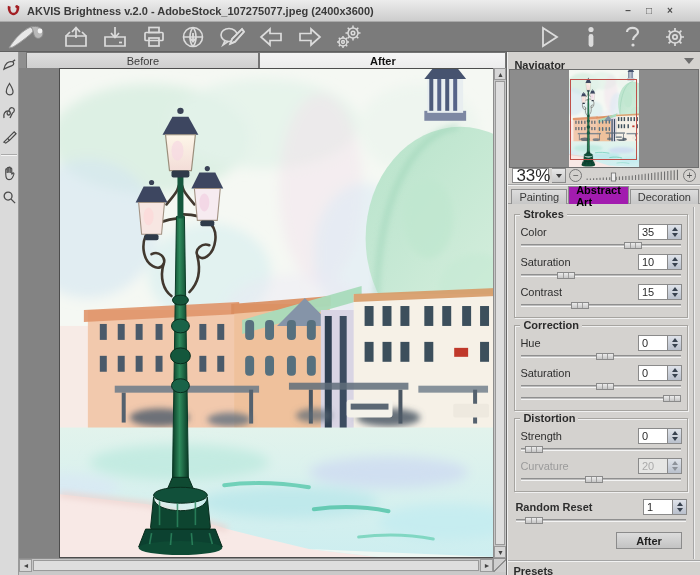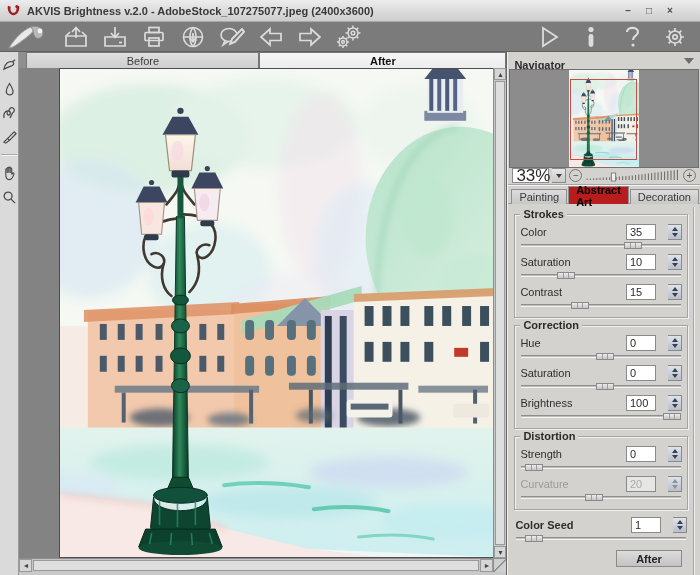--- a/index.html
+++ b/index.html
@@ -65,31 +65,31 @@
   .zoom-drop { width:14px; height:15px; background:linear-gradient(#e7e7e7,#c9c9c9); border:1px solid #8a8a8a; border-left:none; display:flex; align-items:center; justify-content:center; }
   .zoom-drop i { width:0; height:0; border-left:3px solid transparent; border-right:3px solid transparent; border-top:4px solid #3f3f3f; }
   .zbtn { width:13px; height:13px; border:1px solid #777; border-radius:50%; color:#555; display:flex; align-items:center; justify-content:center; font-size:10px; line-height:10px; background:transparent; }
   .zoom-ruler { flex:1; height:14px; }
   .rp-divider { border-top:1px solid #a5a5a5; border-bottom:1px solid #f2f2f2; margin:1px 0 0 0; }
 
   
   .ptabs { height:18px; display:flex; align-items:flex-end; padding-left:3px; position:relative; }
   .ptabs:after { content:""; position:absolute; left:0; right:0; bottom:0; border-bottom:1px solid #9c9c9c; }
   .ptab { height:15px; padding:0 7px; display:flex; align-items:center; background:linear-gradient(#dcdcdc,#c7c7c7); border:1px solid #8f8f8f; border-bottom:none; margin-right:1px; font-size:11px; color:#3a3a3a; position:relative; z-index:1; }
-  .ptab.active { height:18px; background:#b91c1c; font-weight:bold; color:#000; z-index:3; }
+  .ptab.active { height:18px; background:#a21caf; font-weight:bold; color:#000; z-index:3; }
 
   
   .params { position:relative; padding:3px 10px 12px 4px; }
   .scroll-groove { position:absolute; right:5px; top:3px; bottom:2px; width:1px; border-left:1px solid #a6a6a6; border-right:1px solid #efefef; }
   .group { position:relative; border:1px solid #a6a4a0; box-shadow:1px 1px 0 #f0f0f0, inset 1px 1px 0 #f0f0f0; margin:7px 2px 4px 2px; padding:8px 5px 4px 5px; }
   .group-label { position:absolute; top:-7px; left:5px; background:#d4d2cf; font-weight:bold; padding:0 3px; font-size:11px; }
   .prow { display:flex; align-items:center; height:17px; }
   .plabel { flex:1; font-size:11px; color:#2e2e2e; }
   .plabel.disabled { color:#9b9b9b; }
-  .spin { display:flex; height:16px;gap:12px; }
+  .spin { display:flex; height:16px; }
   .spin-val { width:30px; background:#fff; border:1px solid #8a8a8a; font-size:11px; padding:1px 3px 0 3px; }
   .spin.disabled .spin-val { background:#e6e6e4; color:#aaa; }
   .spin-btns { width:14px; background:linear-gradient(#dfe3ea,#b9c0cc); border:1px solid #8a8a8a; border-left:none; display:flex; flex-direction:column; align-items:center; justify-content:center; gap:2px; }
   .spin-btns i.up { width:0; height:0; border-left:3px solid transparent; border-right:3px solid transparent; border-bottom:4px solid #37414e; }
   .spin-btns i.dn { width:0; height:0; border-left:3px solid transparent; border-right:3px solid transparent; border-top:4px solid #37414e; }
   .spin.disabled .spin-btns i.up { border-bottom-color:#8d929a; }
   .spin.disabled .spin-btns i.dn { border-top-color:#8d929a; }
   .slider { position:relative; height:10px; margin:1px 1px 2px 1px; }
   .sl-track { position:absolute; left:0; right:0; top:3px; height:3px; background:#bdbdbd; border-top:1px solid #8f8f8f; border-bottom:1px solid #f4f4f4; }
   .sl-thumb { position:absolute; top:1px; width:18px; height:7px; background:linear-gradient(#ececec,#c6c6c6); border:1px solid #8a8a8a;
@@ -630,30 +630,20 @@
                 <span class="spin-btns">
                   <i class="up"></i>
                   <i class="dn"></i>
                 </span>
               </span>
           </div>
           <div class="slider">
               <i class="sl-track"></i>
               <i class="sl-thumb" style="left:47%"></i>
             </div>
-          <div class="prow">
-            <span class="plabel">Brightness</span>
-            <span class="spin">
-                <span class="spin-val">100</span>
-                <span class="spin-btns">
-                  <i class="up"></i>
-                  <i class="dn"></i>
-                </span>
-              </span>
-          </div>
           <div class="slider">
               <i class="sl-track"></i>
               <i class="sl-thumb" style="left:89%"></i>
             </div>
         </div>
 
         <div class="group">
           <div class="group-label">Distortion</div>
           <div class="prow">
             <span class="plabel">Strength</span>
@@ -680,21 +670,21 @@
               </span>
           </div>
           <div class="slider">
               <i class="sl-track"></i>
               <i class="sl-thumb" style="left:40%"></i>
             </div>
         </div>
 
         <div class="seedrow">
           <div class="prow">
-            <span class="plabel" style="font-weight:bold">Color Seed</span>
+            <span class="plabel" style="font-weight:bold">Random Reset</span>
             <span class="spin">
                 <span class="spin-val">1</span>
                 <span class="spin-btns">
                   <i class="up"></i>
                   <i class="dn"></i>
                 </span>
               </span>
           </div>
           <div class="slider">
               <i class="sl-track"></i>

